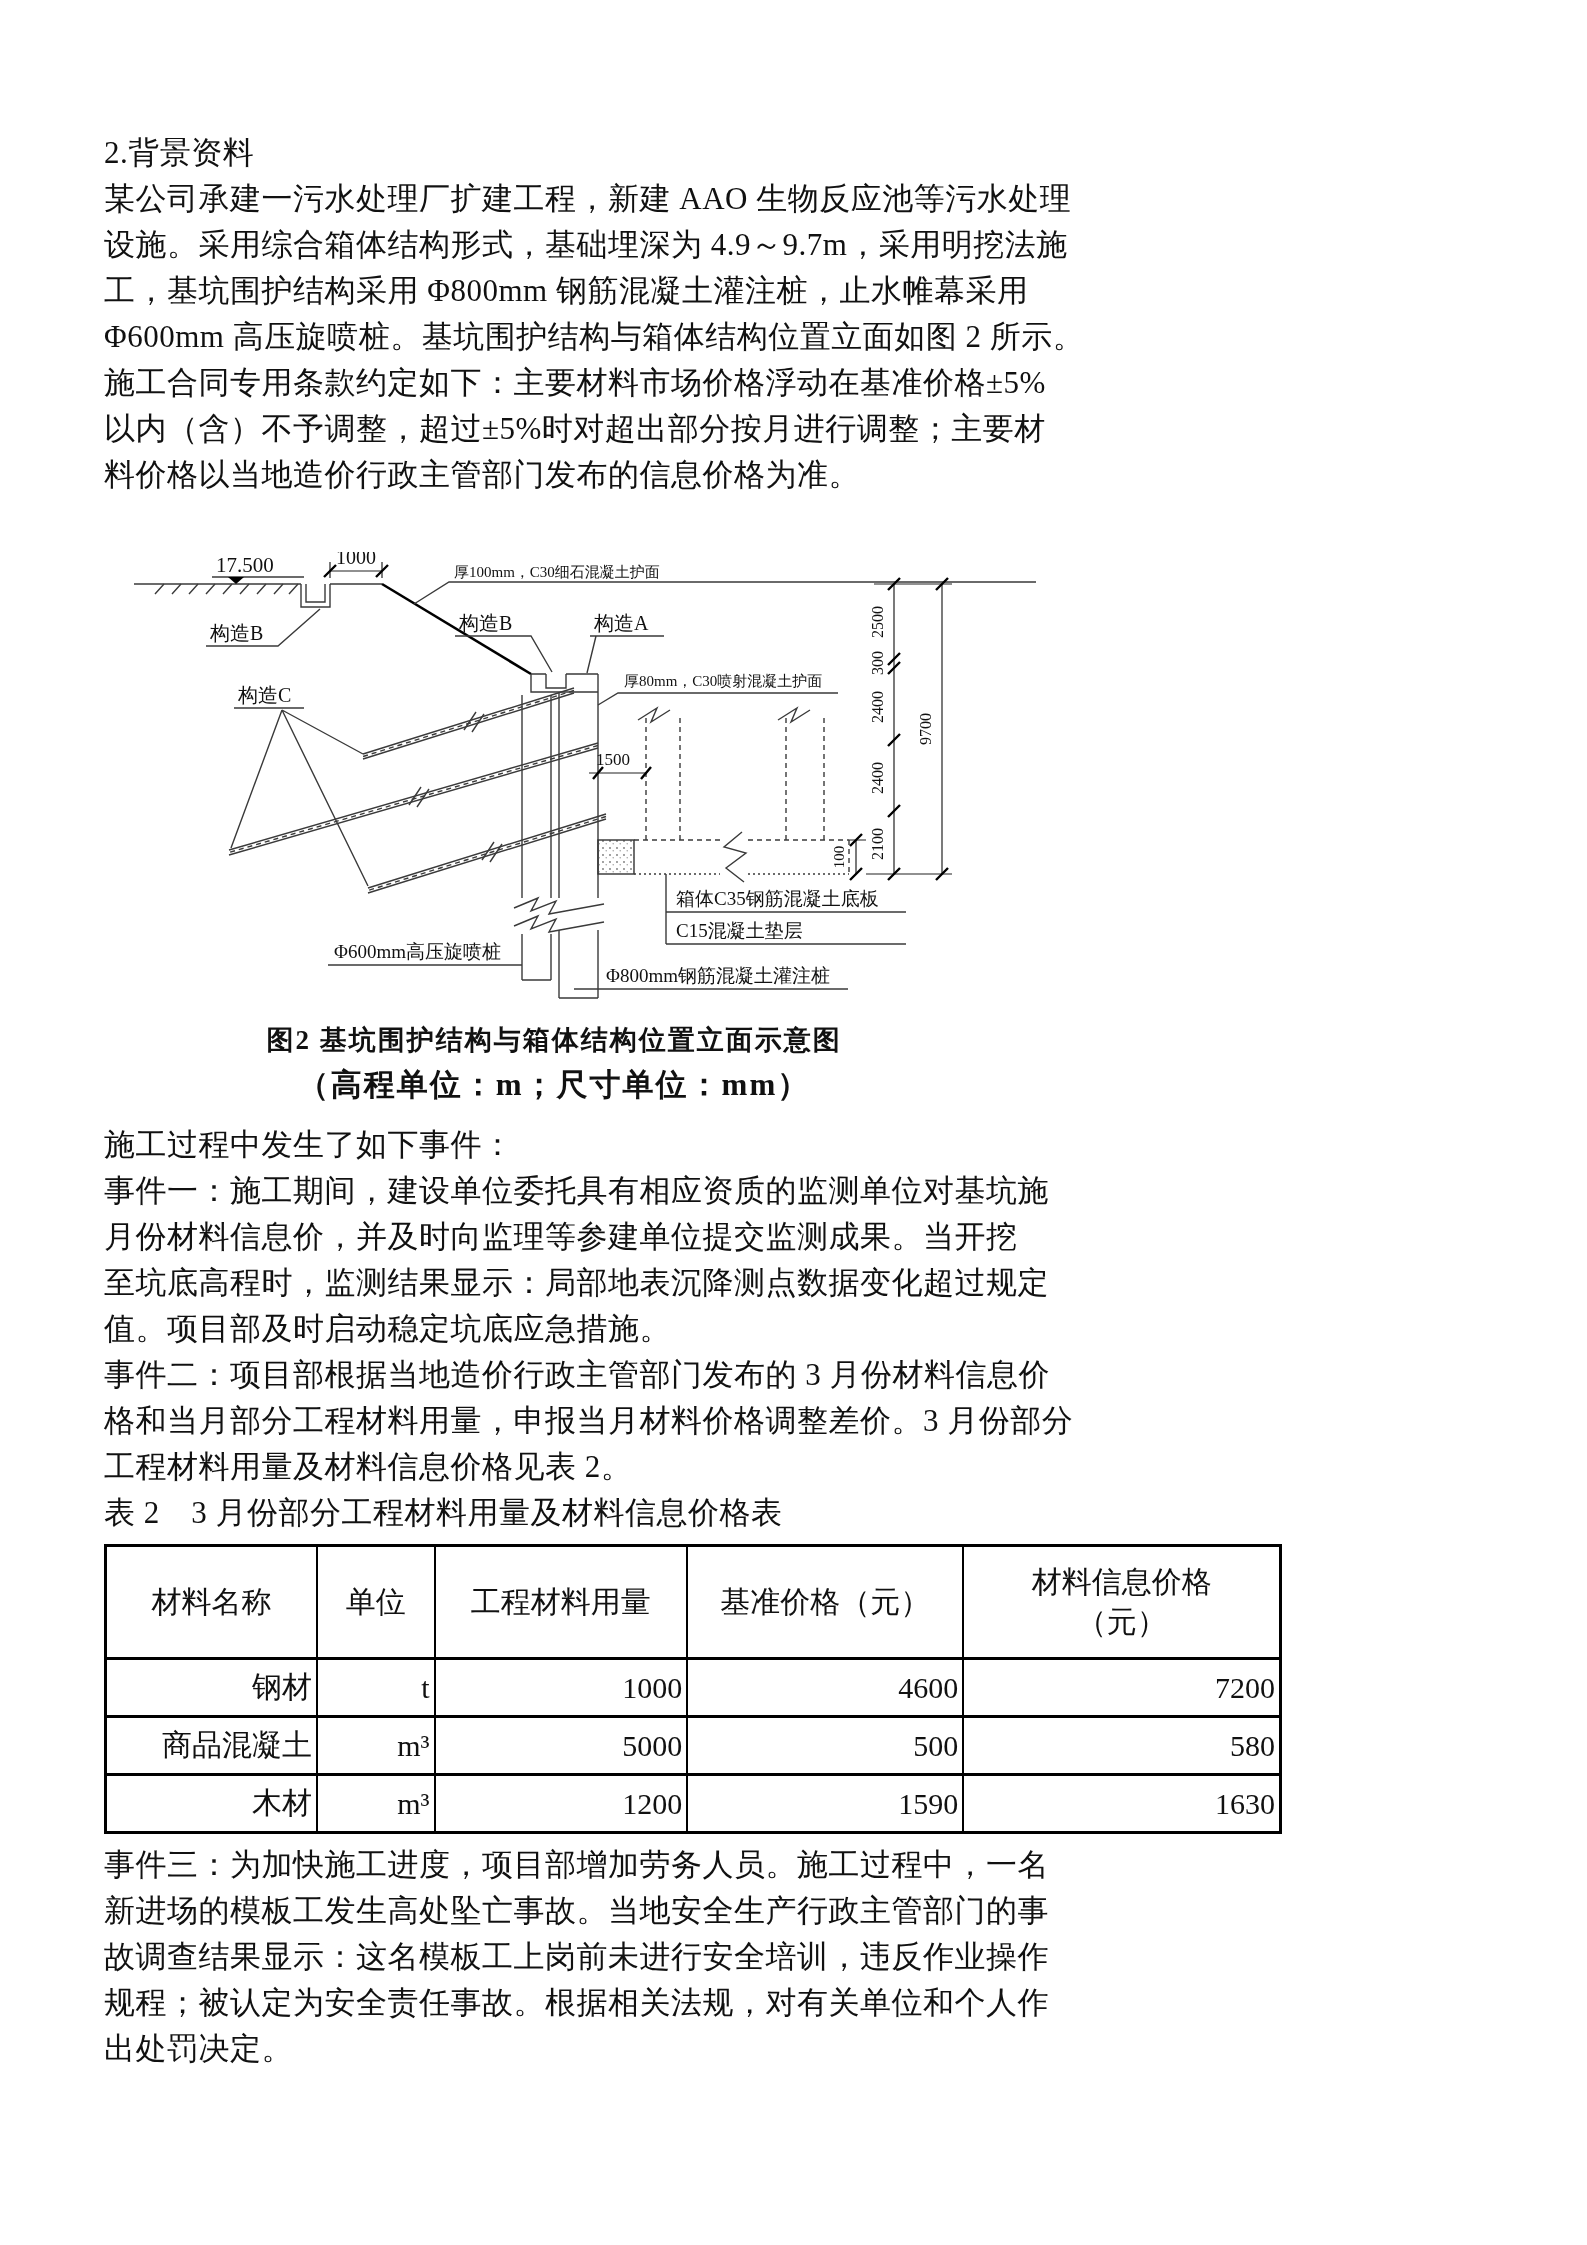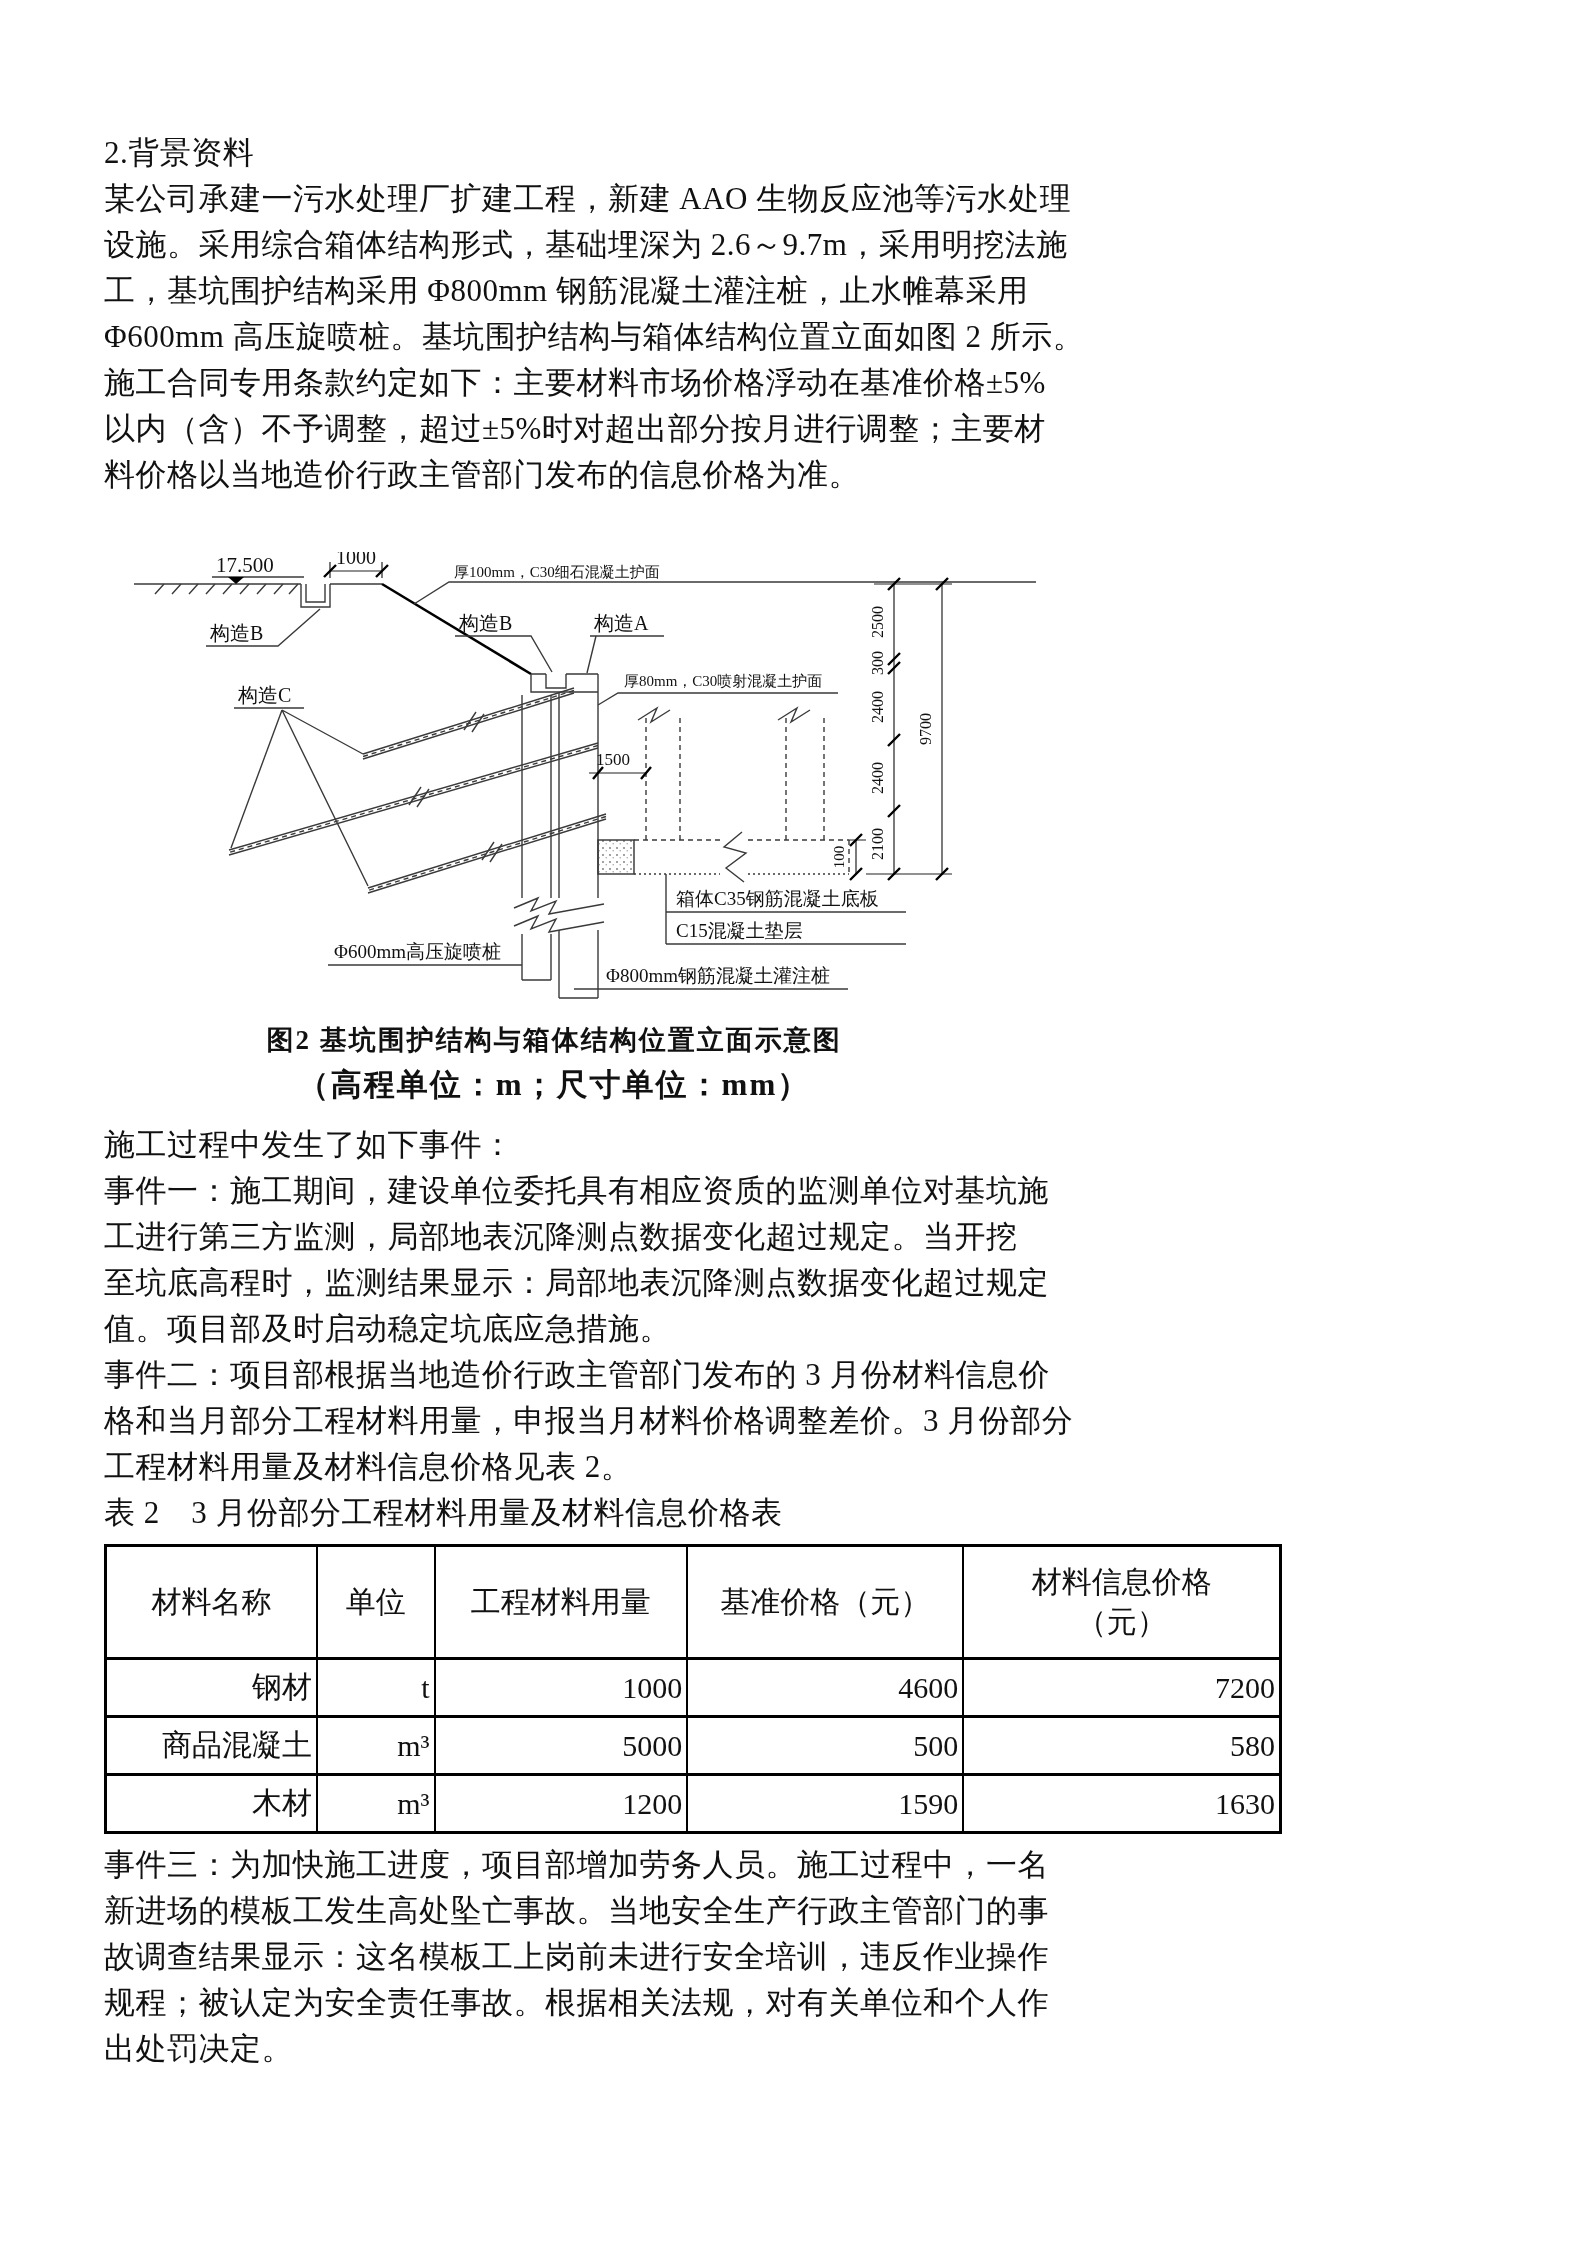--- a/index.html
+++ b/index.html
@@ -42,21 +42,21 @@
 </style>
 </head>
 <body>
 
 <div class="page">
 
   <div class="tl">2.背景资料</div>
 
   <div>
     <div class="tl">某公司承建一污水处理厂扩建工程，新建 AAO 生物反应池等污水处理</div>
-    <div class="tl">设施。采用综合箱体结构形式，基础埋深为 2.6～9.7m，采用明挖法施</div>
+    <div class="tl">设施。采用综合箱体结构形式，基础埋深为 4.9～9.7m，采用明挖法施</div>
     <div class="tl">工，基坑围护结构采用 Φ800mm 钢筋混凝土灌注桩，止水帷幕采用</div>
     <div class="tl">Φ600mm 高压旋喷桩。基坑围护结构与箱体结构位置立面如图 2 所示。</div>
     <div class="tl">施工合同专用条款约定如下：主要材料市场价格浮动在基准价格±5%</div>
     <div class="tl">以内（含）不予调整，超过±5%时对超出部分按月进行调整；主要材</div>
     <div class="tl">料价格以当地造价行政主管部门发布的信息价格为准。</div>
   </div>
 
   <div class="figure-block">
     <svg class="figure-svg" width="960" height="460" viewBox="0 0 960 460">
       <defs>
@@ -169,21 +169,21 @@
       <path class="thin" d="M470,437 H744"></path>
     </svg>
 
     <div class="fig-caption">图2 基坑围护结构与箱体结构位置立面示意图</div>
     <div class="fig-units">（高程单位：m；尺寸单位：mm）</div>
   </div>
 
   <div class="after-fig">
     <div class="tl">施工过程中发生了如下事件：</div>
     <div class="tl">事件一：施工期间，建设单位委托具有相应资质的监测单位对基坑施</div>
-    <div class="tl">工进行第三方监测，局部地表沉降测点数据变化超过规定。当开挖</div>
+    <div class="tl">月份材料信息价，并及时向监理等参建单位提交监测成果。当开挖</div>
     <div class="tl">至坑底高程时，监测结果显示：局部地表沉降测点数据变化超过规定</div>
     <div class="tl">值。项目部及时启动稳定坑底应急措施。</div>
     <div class="tl">事件二：项目部根据当地造价行政主管部门发布的 3 月份材料信息价</div>
     <div class="tl">格和当月部分工程材料用量，申报当月材料价格调整差价。3 月份部分</div>
     <div class="tl">工程材料用量及材料信息价格见表 2。</div>
     <div class="tl">表 2　3 月份部分工程材料用量及材料信息价格表</div>
   </div>
 
   <table class="mat">
     <colgroup>

